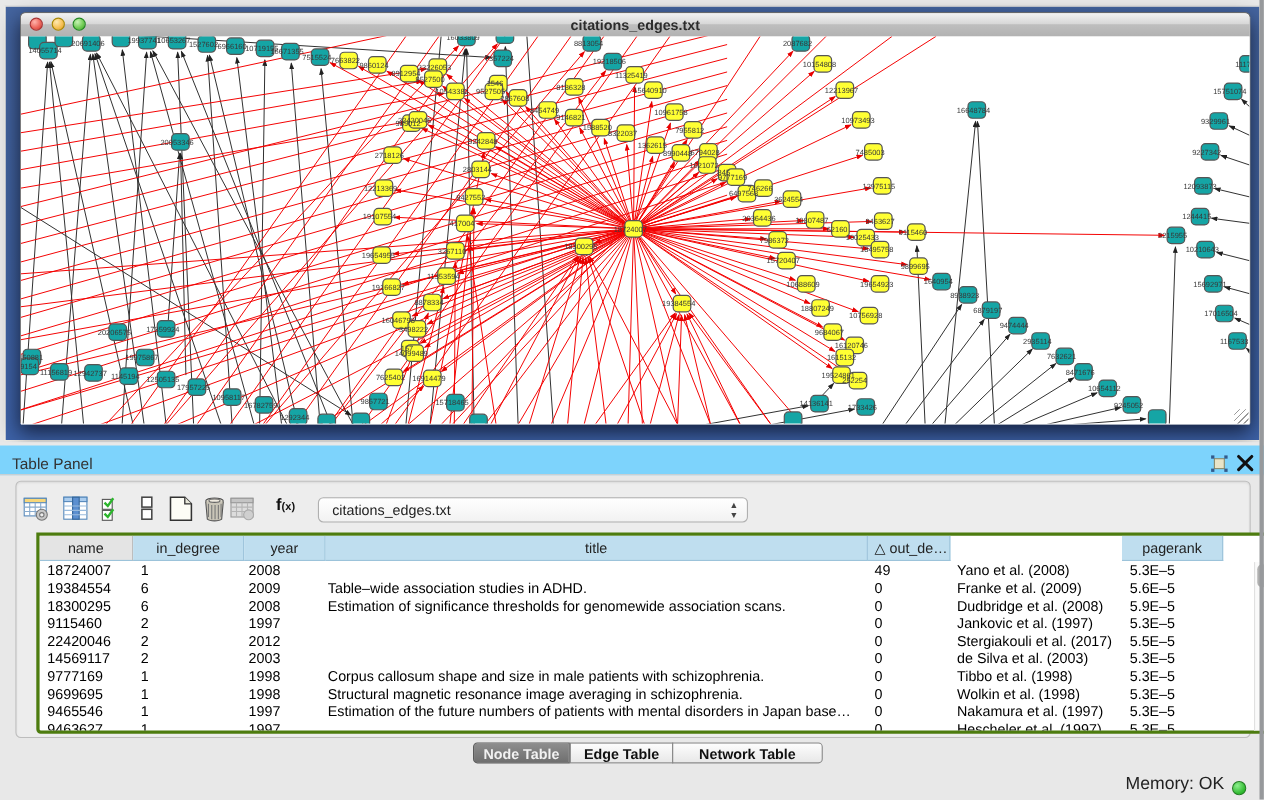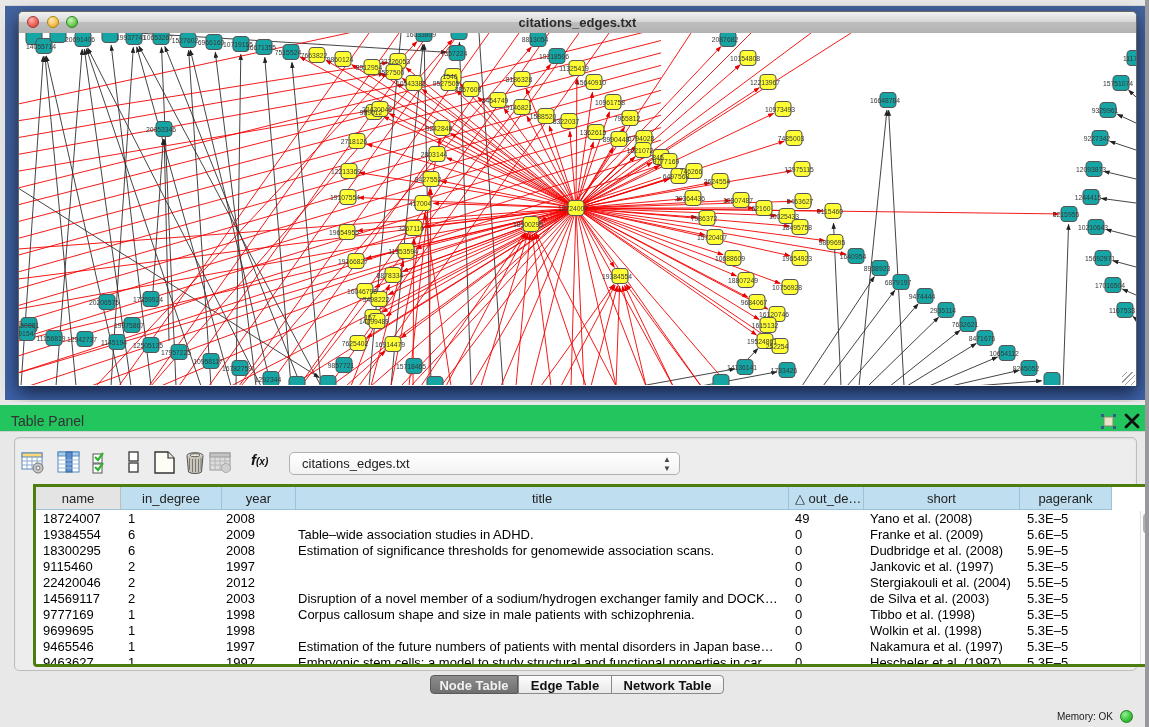--- a/index.html
+++ b/index.html
@@ -11,38 +11,38 @@
 #titlebar{position:absolute;left:0;top:0;width:100%;height:22px;
   background:linear-gradient(180deg,#f2f2f2 0%,#d8d8d8 45%,#bebebe 50%,#b2b2b2 100%);
   border-radius:5px 5px 0 0;border-bottom:1px solid #8a8a8a;}
 #titlebar .title{position:absolute;left:0;right:0;top:3px;text-align:center;
   font-size:13px;font-weight:bold;color:#2c2c2c}
 .tl{position:absolute;top:4px;width:12px;height:12px;border-radius:50%;}
 #canvas{position:absolute;left:0;top:21px;width:1117px;height:353px;background:#fff;overflow:hidden}
 #grip{position:absolute;right:1px;bottom:1px;width:13px;height:13px;
  background:repeating-linear-gradient(135deg,transparent 0 3px,#9a9a9a 3px 4px)}
 #tpanel{position:absolute;left:0;top:402px;width:1149px;height:325px;background:#e8e8e8}
-#tphead{position:absolute;left:0;top:3px;width:100%;height:27px;background:#22c55e;border-bottom:1px solid #d0d0d0}
+#tphead{position:absolute;left:0;top:3px;width:100%;height:27px;background:#7dd3fc;border-bottom:1px solid #d0d0d0}
 #tphead .lbl{position:absolute;left:11px;top:8px;font-size:14px;color:#333}
 #inner{position:absolute;left:14px;top:35px;width:1123px;height:234px;background:#ededed;
  border:1px solid #bdbdbd;border-radius:5px;box-shadow:inset 0 1px 2px rgba(0,0,0,0.08)}
 .ticon{position:absolute;top:13px}
 #combo{position:absolute;left:274px;top:14px;width:391px;height:23px;background:linear-gradient(180deg,#fff,#f2f2f2);
  border:1px solid #b0b0b0;border-radius:5px;font-size:13px;color:#222;line-height:21px;padding-left:12px}
 #combo .arr{position:absolute;right:8px;top:2px;font-size:8px;color:#444;line-height:9px;text-align:center}
 #tbl{position:absolute;left:18px;top:46px;width:1121px;height:183px;background:#fff;overflow:hidden;border:3px solid #4d7c0f;border-radius:0 0 4px 4px}
 .hrow{position:absolute;left:0;top:0;height:23px;background:#bfdeef;border-bottom:1px solid #9cc3da;
  font-size:13px;color:#222;text-align:center;line-height:23px;border-right:1px solid #9cc3da}
 .cell{position:absolute;height:16px;font-size:13px;color:#000;line-height:16px;white-space:nowrap}
 #sbar{position:absolute;left:1104px;top:24px;width:15px;height:159px;background:#fafafa;border-left:1px solid #e0e0e0}
 #sthumb{position:absolute;left:2px;top:2px;width:9px;height:21px;background:#b0b0b0;border-radius:5px}
 #tabs{position:absolute;left:430px;top:273px;height:19px;font-size:13px;font-weight:bold}
 .seg{position:absolute;top:0;height:19px;line-height:19px;text-align:center;border:1px solid #8a8a8a;color:#111;
  background:linear-gradient(180deg,#fdfdfd,#e8e8e8)}
-#memok{position:absolute;right:36px;bottom:5px;font-size:10px;color:#222}
+#memok{position:absolute;right:36px;bottom:5px;font-size:16px;color:#222}
 #memdot{position:absolute;right:16px;bottom:4px;width:13px;height:13px;border-radius:50%;
  background:radial-gradient(circle at 35% 30%,#8ef08e,#2eb82e 70%);border:1px solid #1f7a1f}
 </style></head><body>
 <div id="desktop">
  <div id="win">
   <div id="titlebar">
     <div class="tl" style="left:8px;background:radial-gradient(circle at 35% 30%,#ffb3ab,#ea5f55 60%,#c33a30);border:1px solid #a33"></div>
     <div class="tl" style="left:28px;background:radial-gradient(circle at 35% 30%,#ffe9b0,#f5bd4f 60%,#d7962a);border:1px solid #a80"></div>
     <div class="tl" style="left:47px;background:radial-gradient(circle at 35% 30%,#c6f3b4,#6cc94f 60%,#3f9e2f);border:1px solid #282"></div>
     <div class="title">citations_edges.txt</div>
@@ -584,29 +584,28 @@
         <path d="M3,5 L4.5,21 a7,2.4 0 0 0 13,0 L19,5" fill="#c9c5b8" stroke="#555"></path>
         <path d="M5.5,7 v12 M8.5,8 v13 M11.5,8 v13 M14.5,8 v13 M17,7 v12" stroke="#777" stroke-width="1"></path>
         <ellipse cx="11" cy="4.2" rx="5" ry="1.5" fill="#efeadf" stroke="#666"></ellipse>
       </svg>
   <svg class="ticon" style="left:194px" width="24" height="24">
         <rect x="1" y="2" width="20" height="17" fill="#ddd" stroke="#999"></rect>
         <rect x="1" y="2" width="20" height="4" fill="#c4c4c4" stroke="#999"></rect>
         <path d="M1,10 h20 M1,14 h20 M6,6 v13 M11,6 v13 M16,6 v13" stroke="#b5b5b5" stroke-width="1"></path>
         <circle cx="17" cy="17" r="4.5" fill="#cfcfcf" stroke="#aaa"></circle>
       </svg>
-  <div class="ticon" style="left:236px;top:13px;width:26px;font-size:15px;color:#111;font-style:italic;font-weight:bold">f<span style="font-size:10px">(x)</span></div>
+  <div class="ticon" style="left:236px;top:13px;width:26px;font-size:15px;color:#111;font-weight:bold">f<span style="font-size:10px">(x)</span></div>
   <div id="combo">citations_edges.txt<div class="arr">▲<br>▼</div></div>
   <div id="tbl">
    <div class="hrow" style="left:0px;width:85px;background:#e4e4e4;border-right:1px solid #bdbdbd">name</div>
    <div class="hrow" style="left:85px;width:101px">in_degree</div>
    <div class="hrow" style="left:186px;width:74px">year</div>
    <div class="hrow" style="left:260px;width:493px">title</div>
    <div class="hrow" style="left:753px;width:75px;text-align:left;padding-left:6px">△ out_de…</div>
-   <div class="hrow" style="left:828px;width:156px">short</div>
    <div class="hrow" style="left:984px;width:92px">pagerank</div>
    <div class="cell" style="left:7px;top:24px">18724007</div>
    <div class="cell" style="left:92px;top:24px">1</div>
    <div class="cell" style="left:190px;top:24px">2008</div>
    <div class="cell" style="left:759px;top:24px">49</div>
    <div class="cell" style="left:834px;top:24px">Yano et al. (2008)</div>
    <div class="cell" style="left:991px;top:24px">5.3E–5</div>
    <div class="cell" style="left:7px;top:40px">19384554</div>
    <div class="cell" style="left:92px;top:40px">6</div>
    <div class="cell" style="left:190px;top:40px">2009</div>
@@ -624,62 +623,61 @@
    <div class="cell" style="left:7px;top:72px">9115460</div>
    <div class="cell" style="left:92px;top:72px">2</div>
    <div class="cell" style="left:190px;top:72px">1997</div>
    <div class="cell" style="left:759px;top:72px">0</div>
    <div class="cell" style="left:834px;top:72px">Jankovic et al. (1997)</div>
    <div class="cell" style="left:991px;top:72px">5.3E–5</div>
    <div class="cell" style="left:7px;top:88px">22420046</div>
    <div class="cell" style="left:92px;top:88px">2</div>
    <div class="cell" style="left:190px;top:88px">2012</div>
    <div class="cell" style="left:759px;top:88px">0</div>
-   <div class="cell" style="left:834px;top:88px">Stergiakouli et al. (2004)</div>
+   <div class="cell" style="left:834px;top:88px">Stergiakouli et al. (2017)</div>
    <div class="cell" style="left:991px;top:88px">5.5E–5</div>
    <div class="cell" style="left:7px;top:104px">14569117</div>
    <div class="cell" style="left:92px;top:104px">2</div>
    <div class="cell" style="left:190px;top:104px">2003</div>
-   <div class="cell" style="left:262px;top:104px">Disruption of a novel member of a sodium/hydrogen exchanger family and DOCK…</div>
    <div class="cell" style="left:759px;top:104px">0</div>
    <div class="cell" style="left:834px;top:104px">de Silva et al. (2003)</div>
    <div class="cell" style="left:991px;top:104px">5.3E–5</div>
    <div class="cell" style="left:7px;top:120px">9777169</div>
    <div class="cell" style="left:92px;top:120px">1</div>
    <div class="cell" style="left:190px;top:120px">1998</div>
    <div class="cell" style="left:262px;top:120px">Corpus callosum shape and size in male patients with schizophrenia.</div>
    <div class="cell" style="left:759px;top:120px">0</div>
    <div class="cell" style="left:834px;top:120px">Tibbo et al. (1998)</div>
    <div class="cell" style="left:991px;top:120px">5.3E–5</div>
    <div class="cell" style="left:7px;top:136px">9699695</div>
    <div class="cell" style="left:92px;top:136px">1</div>
    <div class="cell" style="left:190px;top:136px">1998</div>
+   <div class="cell" style="left:262px;top:136px">Structural magnetic resonance image averaging in schizophrenia.</div>
    <div class="cell" style="left:759px;top:136px">0</div>
    <div class="cell" style="left:834px;top:136px">Wolkin et al. (1998)</div>
    <div class="cell" style="left:991px;top:136px">5.3E–5</div>
    <div class="cell" style="left:7px;top:152px">9465546</div>
    <div class="cell" style="left:92px;top:152px">1</div>
    <div class="cell" style="left:190px;top:152px">1997</div>
    <div class="cell" style="left:262px;top:152px">Estimation of the future numbers of patients with mental disorders in Japan base…</div>
    <div class="cell" style="left:759px;top:152px">0</div>
    <div class="cell" style="left:834px;top:152px">Nakamura et al. (1997)</div>
    <div class="cell" style="left:991px;top:152px">5.3E–5</div>
    <div class="cell" style="left:7px;top:168px">9463627</div>
    <div class="cell" style="left:92px;top:168px">1</div>
    <div class="cell" style="left:190px;top:168px">1997</div>
-   <div class="cell" style="left:262px;top:168px">Embryonic stem cells: a model to study structural and functional properties in car…</div>
    <div class="cell" style="left:759px;top:168px">0</div>
    <div class="cell" style="left:834px;top:168px">Hescheler et al. (1997)</div>
    <div class="cell" style="left:991px;top:168px">5.3E–5</div>
    <div id="sbar">
           <div id="sthumb"></div>
         </div>
   </div>
  </div>
  <div id="tabs">
    <div class="seg" style="left:0;width:88px;border-radius:4px 0 0 4px;background:linear-gradient(180deg,#8d8d8d,#6f6f6f);color:#f2f2f2;border-color:#5a5a5a">Node Table</div>
    <div class="seg" style="left:88px;width:94px">Edge Table</div>
-   <div class="seg" style="left:181px;width:113px;border-radius:0 4px 4px 0">Network Table</div>
+   <div class="seg" style="left:181px;width:137px;border-radius:0 4px 4px 0">Network Table</div>
  </div>
  <div id="memok">Memory: OK</div>
  <div id="memdot"></div>
 </div>
 <div style="position:absolute;right:0;top:0;width:4px;height:727px;background:#97999c"></div>
 
 </body></html>

